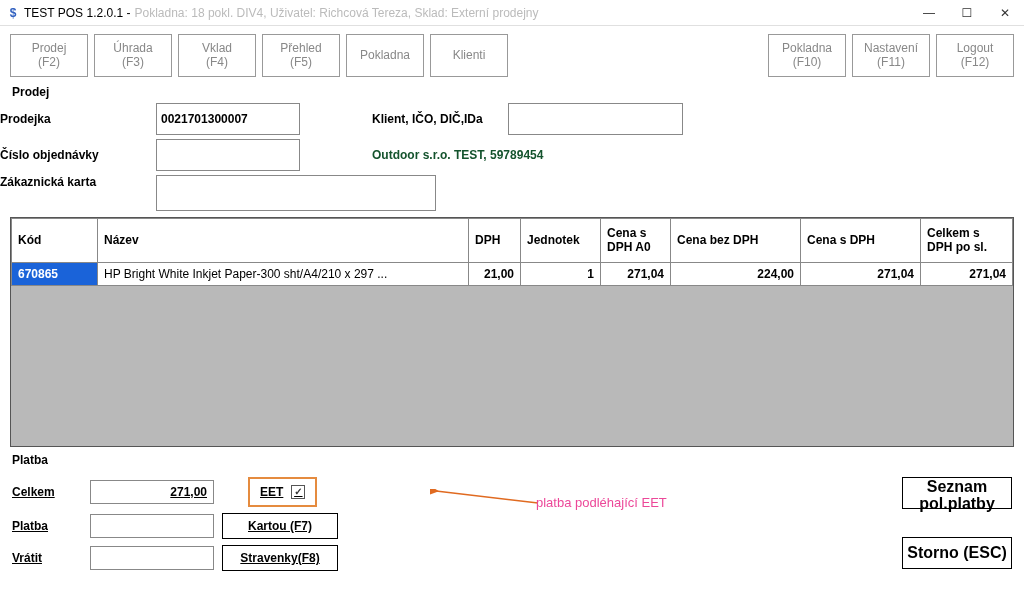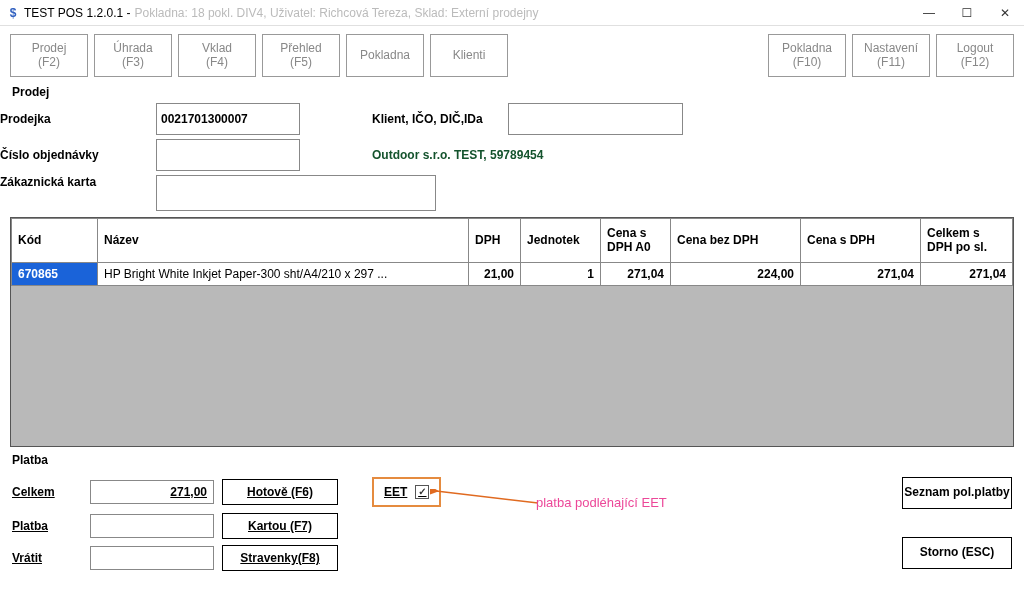--- a/index.html
+++ b/index.html
@@ -104,21 +104,21 @@
   .num-input {
     border:1px solid #888; width:124px; height:24px; padding:2px 6px; text-align:right; font-size:12px; font-weight:bold;
   }
   .pbtn {
     border:1px solid #000; background:#fff; font-weight:bold; width:116px; height:26px; cursor:pointer; font-size:12px;
   }
   .right-buttons {
     position:absolute; right:12px; top:6px; display:flex; flex-direction:column; gap:28px;
   }
   .rbtn {
-    border:1px solid #000; background:#fff; font-weight:bold; width:110px; height:32px; cursor:pointer; font-size:12px;
+    border:1px solid #000; background:#fff; font-weight:bold; width:110px; height:32px; cursor:pointer; font-size:16px;
     text-align:center; line-height:1.1;
   }
 
   .eet-box {
     display:inline-flex; align-items:center; gap:8px;
     border:2px solid #e58b3f; padding:4px 10px; height:30px;
     font-weight:bold;
   }
   .eet-check {
     width:14px; height:14px; border:1px solid #555; display:inline-flex; align-items:center; justify-content:center; font-size:10px; color:#333;
@@ -213,21 +213,20 @@
     </tbody>
   </table>
   <div class="grid-body-empty"></div>
 </div>
 
 <div class="section-label" style="padding-top:6px">Platba</div>
 <div class="payment">
   <div class="row">
     <label class="pl">Celkem</label>
     <input class="num-input" value="271,00" style="">
-    <button class="pbtn">Hotově (F6)</button>
     <div style="width:18px"></div>
     <span class="eet-box">
       <span>EET</span>
       <span class="eet-check">✓</span>
     </span>
   </div>
   <div class="row">
     <label class="pl">Platba</label>
     <input class="num-input" value="" style="">
     <button class="pbtn">Kartou (F7)</button>

